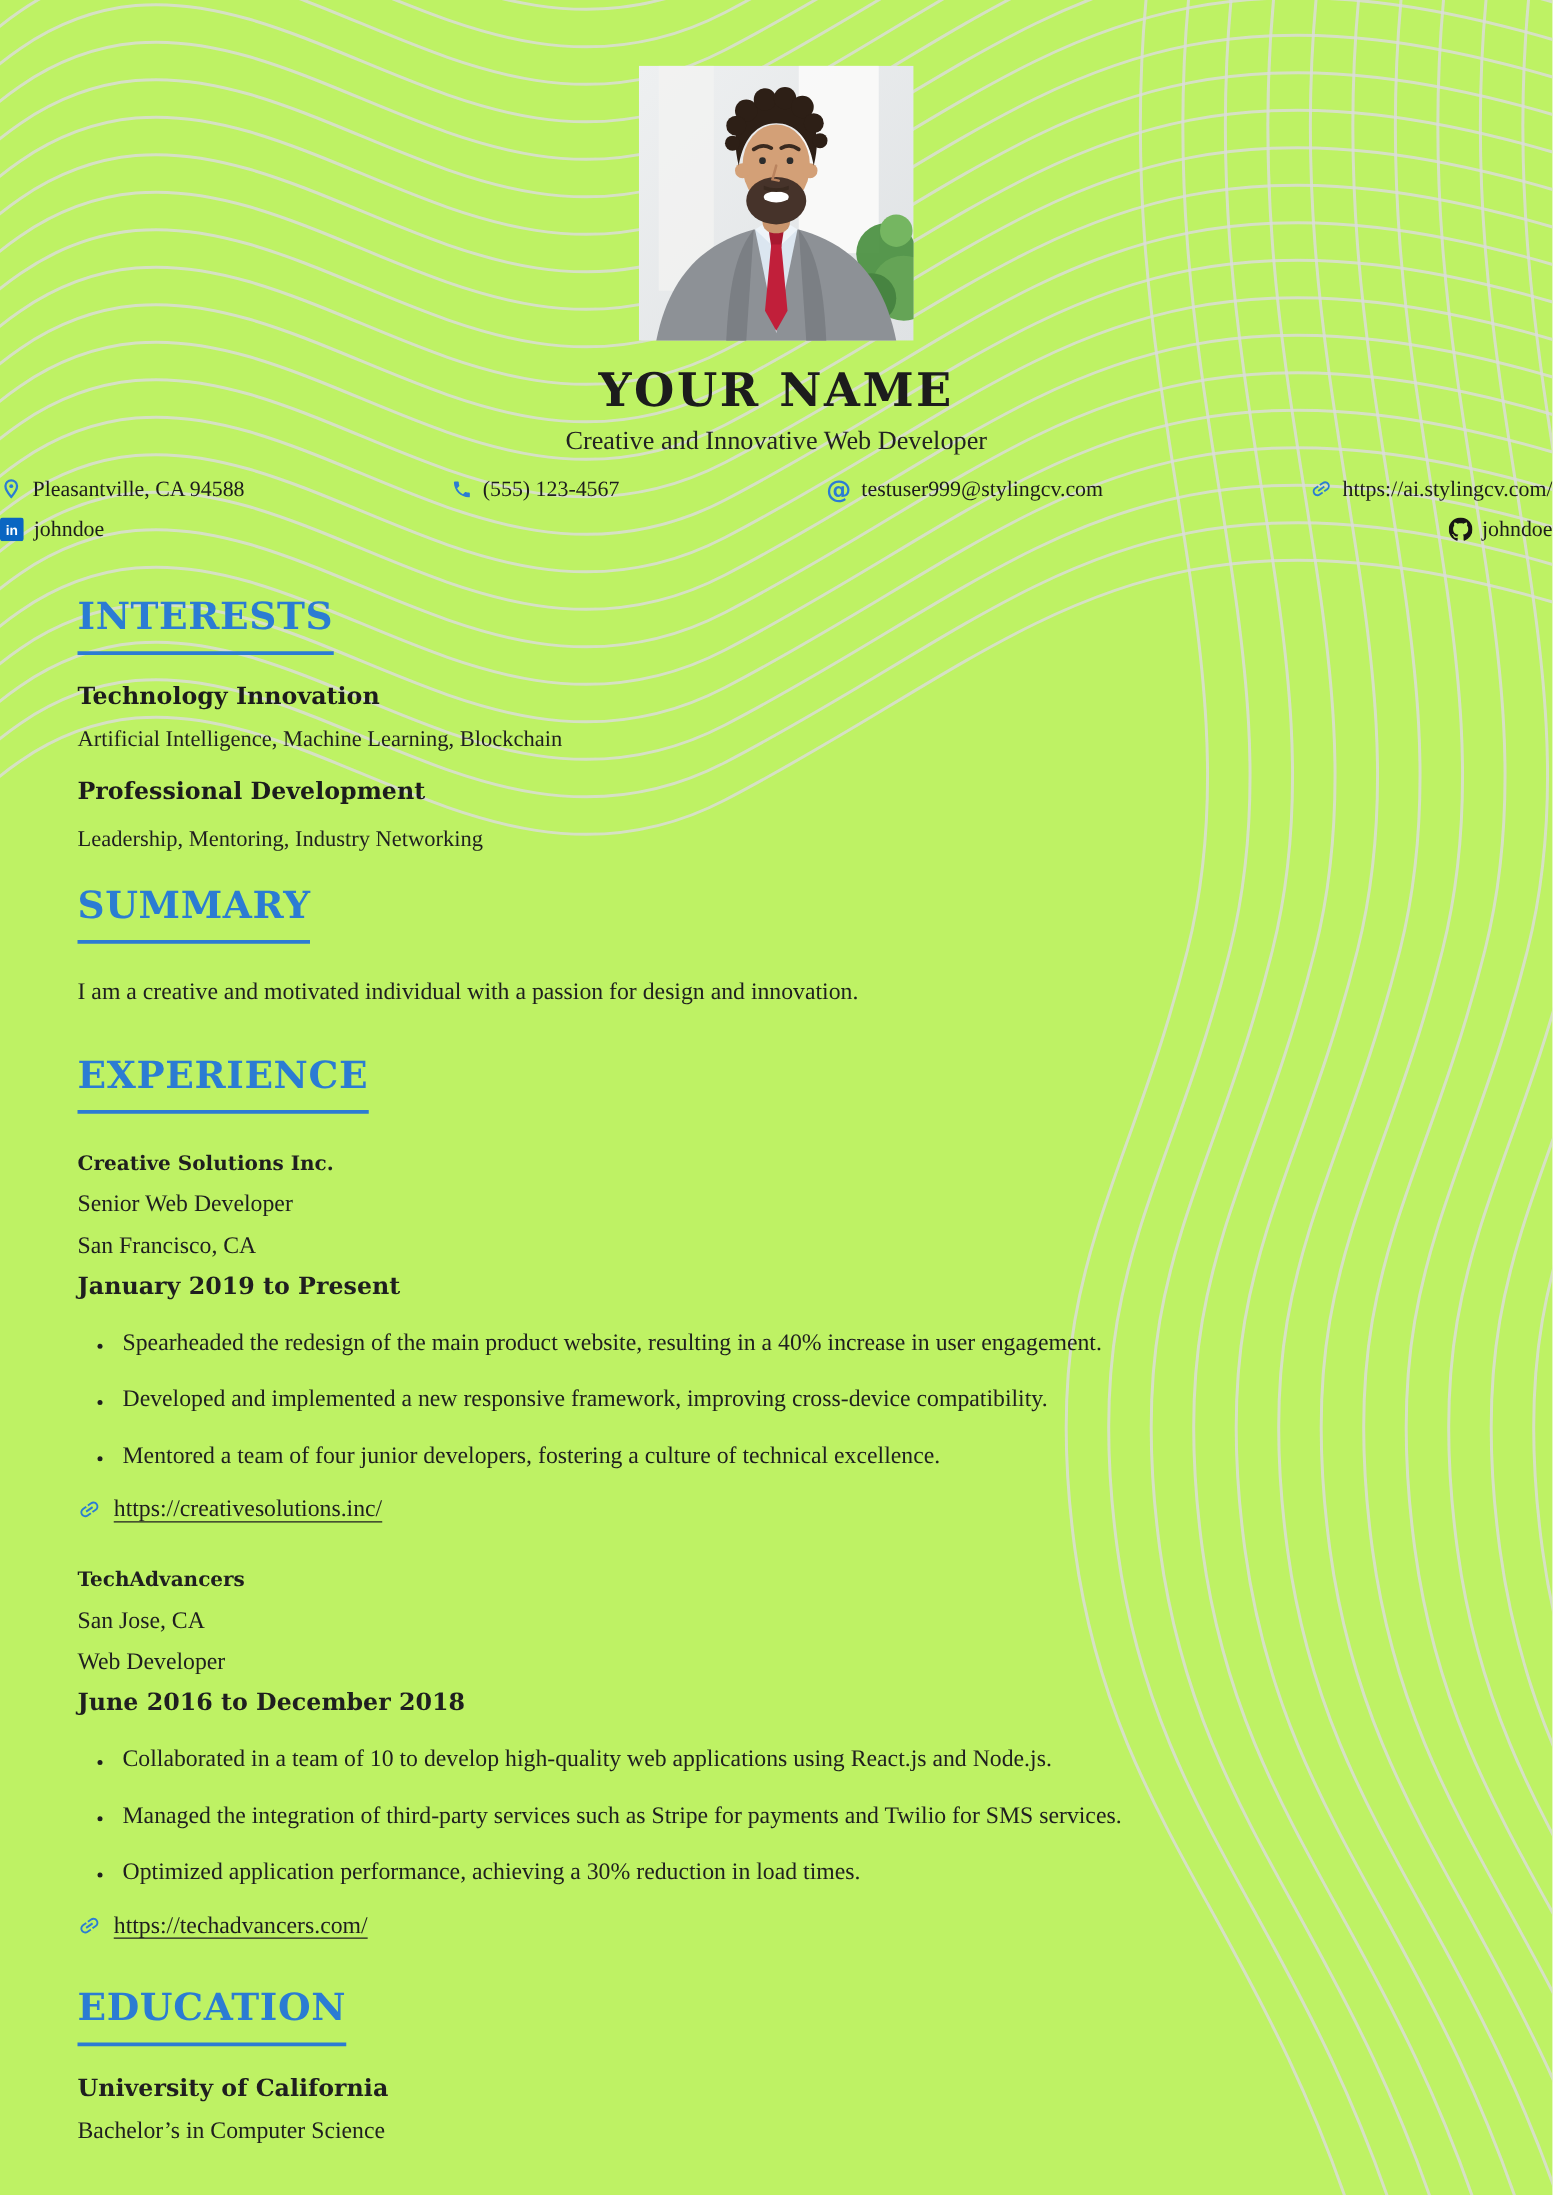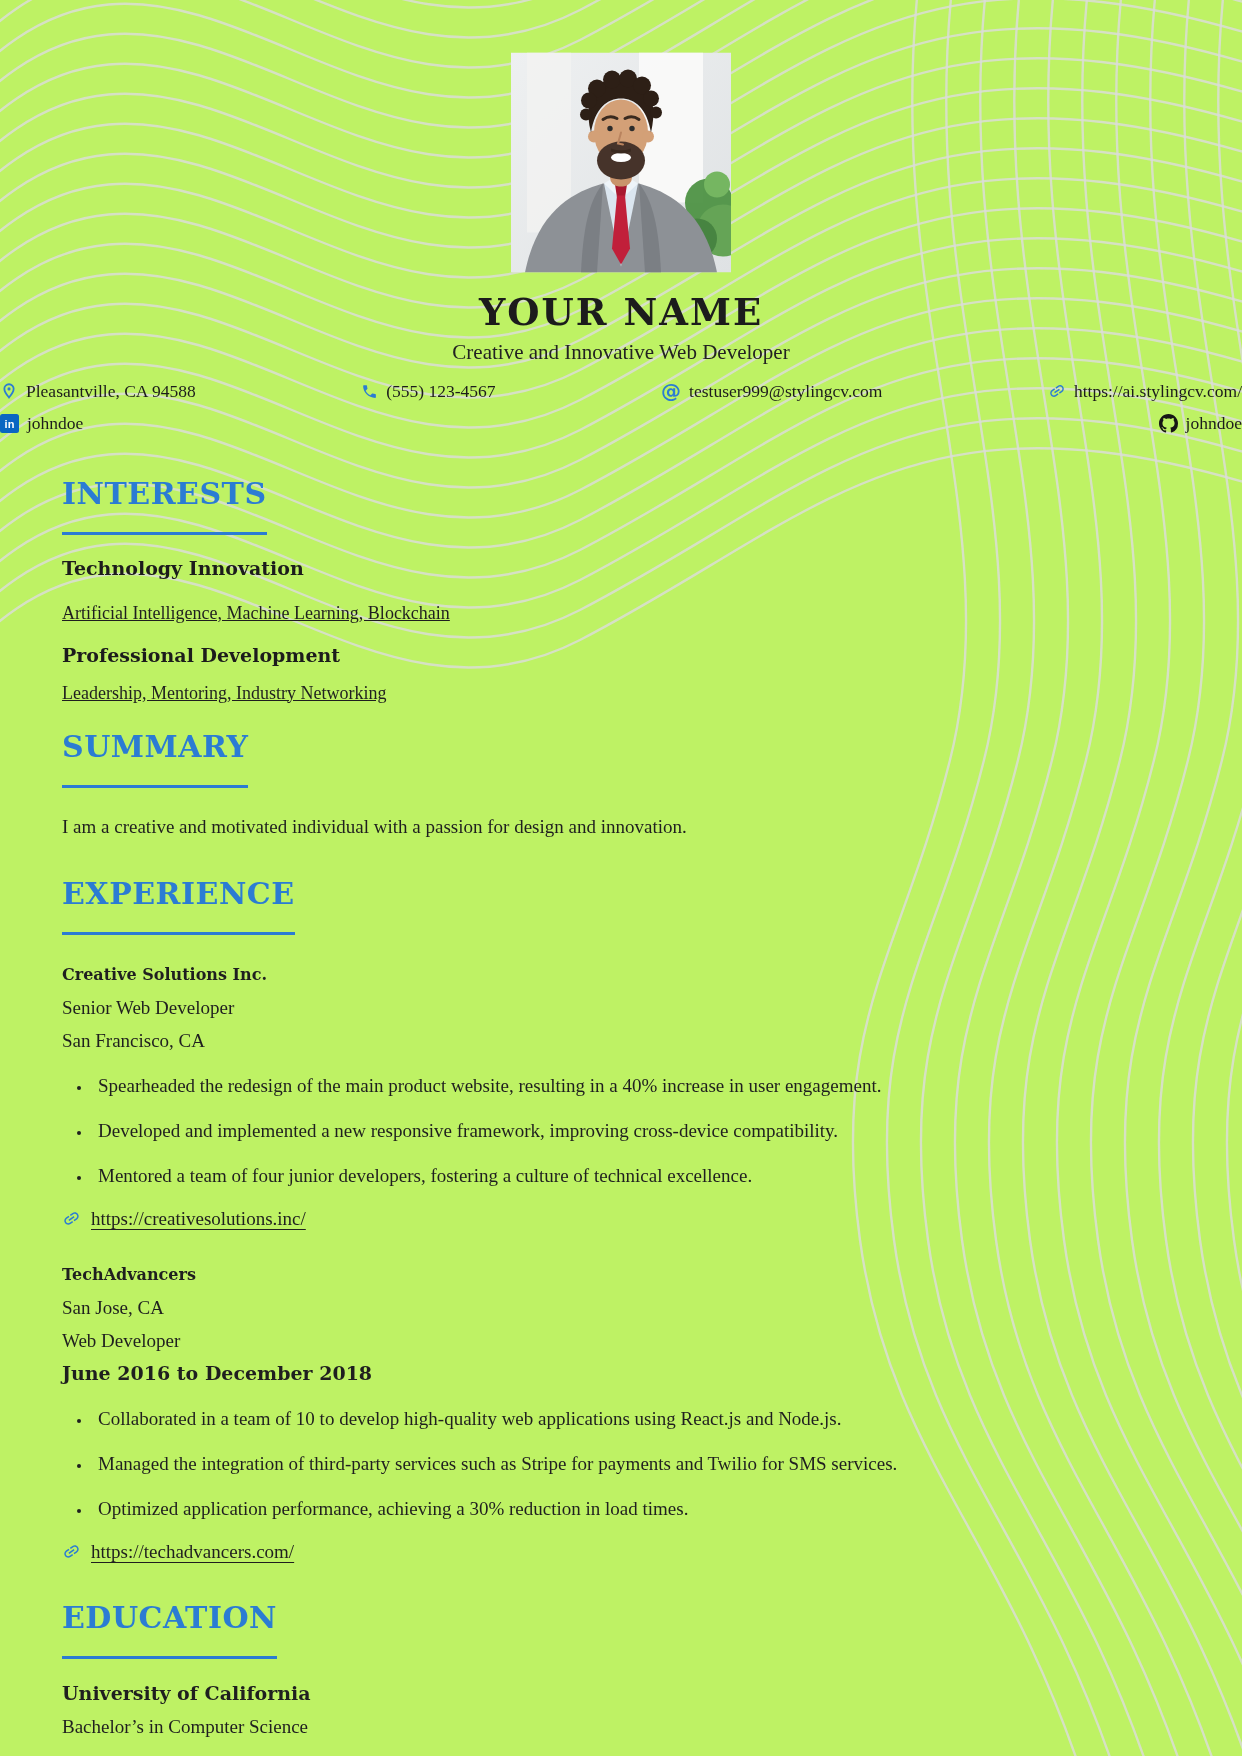--- a/index.html
+++ b/index.html
@@ -27,30 +27,30 @@
   .social-row{margin-top:11px;gap:24px;}
   .c-item{display:inline-flex;align-items:center;gap:8px;text-decoration:none;color:inherit;}
   .c-item .txt{white-space:nowrap;}
   a.c-item .txt{text-underline-offset:4px;text-decoration-thickness:1.3px;}
   .ico{flex:0 0 auto;display:inline-block;}
   .at-glyph{color:#2b7cd3;font-weight:bold;font-size:20px;font-family:"DejaVu Sans",sans-serif;line-height:1;}
   main{padding:0 62px;text-align:left;}
   h2{
     font-family:"DejaVu Serif",serif;font-weight:bold;display:inline-block;
     color:#2b7cd3;font-size:30px;line-height:36px;letter-spacing:.5px;
-    border-bottom:3px solid #2b7cd3;padding-bottom:20px;margin:0;
+    border-bottom:3px solid #2b7cd3;padding-bottom:9px;margin:0;
   }
   .h2-interests{margin-top:42px;}
   .h2-summary{margin-top:24px;}
   .h2-experience{margin-top:36px;}
   .h2-education{margin-top:37px;}
   section{display:block;}
   .int-title{font-family:"DejaVu Serif",serif;font-size:19px;line-height:26px;font-weight:bold;margin:20px 0 0;color:#1c1c1c;}
   .int-title.second{margin-top:17px;}
-  .int-desc{font-size:18px;line-height:24px;margin:20px 0 0;text-decoration:underline;}
+  .int-desc{font-size:18px;line-height:24px;margin:9px 0 0;}
   .int-desc.second{margin-top:13px;}
   .summary-text{font-size:19px;line-height:26px;margin:26px 0 0;}
   .company{font-family:"DejaVu Serif",serif;font-size:16px;line-height:33px;font-weight:bold;margin:23px 0 0;}
   .company.second{margin-top:28px;}
   .jobline{font-size:19px;line-height:33px;margin:0;}
   .dates{font-family:"DejaVu Serif",serif;font-weight:bold;font-size:19px;line-height:33px;margin:0;}
   ul.bullets{margin:16px 0 0;padding:0 0 0 30px;}
   ul.bullets li{font-size:19px;line-height:26px;margin:0 0 19px;padding-left:6px;}
   ul.bullets li::marker{font-size:14px;}
   .link-row{display:flex;align-items:center;gap:10px;margin:1px 0 0;}
@@ -225,20 +225,21 @@
         <p class="summary-text">I am a creative and motivated individual with a passion for design and innovation.</p>
       </section>
 
       <section>
         <h2 class="h2-experience">EXPERIENCE</h2>
 
         <div>
           <p class="company">Creative Solutions Inc.</p>
           <p class="jobline">Senior Web Developer</p>
           <p class="jobline">San Francisco, CA</p>
+          <p class="dates">January 2019 to Present</p>
           <ul class="bullets">
             <li>Spearheaded the redesign of the main product website, resulting in a 40% increase in user engagement.</li>
             <li>Developed and implemented a new responsive framework, improving cross-device compatibility.</li>
             <li>Mentored a team of four junior developers, fostering a culture of technical excellence.</li>
           </ul>
           <div class="link-row">
             <svg class="ico" width="19" height="19" viewBox="0 0 24 24">
               <path fill="#2b7cd3" d="M3.9 12c0-1.71 1.39-3.1 3.1-3.1h4V7H7c-2.76 0-5 2.24-5 5s2.24 5 5 5h4v-1.9H7c-1.71 0-3.1-1.39-3.1-3.1zM8 13h8v-2H8v2zm9-6h-4v1.9h4c1.71 0 3.1 1.39 3.1 3.1s-1.39 3.1-3.1 3.1h-4V17h4c2.76 0 5-2.24 5-5s-2.24-5-5-5z" transform="rotate(-35 12 12)"></path>
             </svg>
             <a>https://creativesolutions.inc/</a>

